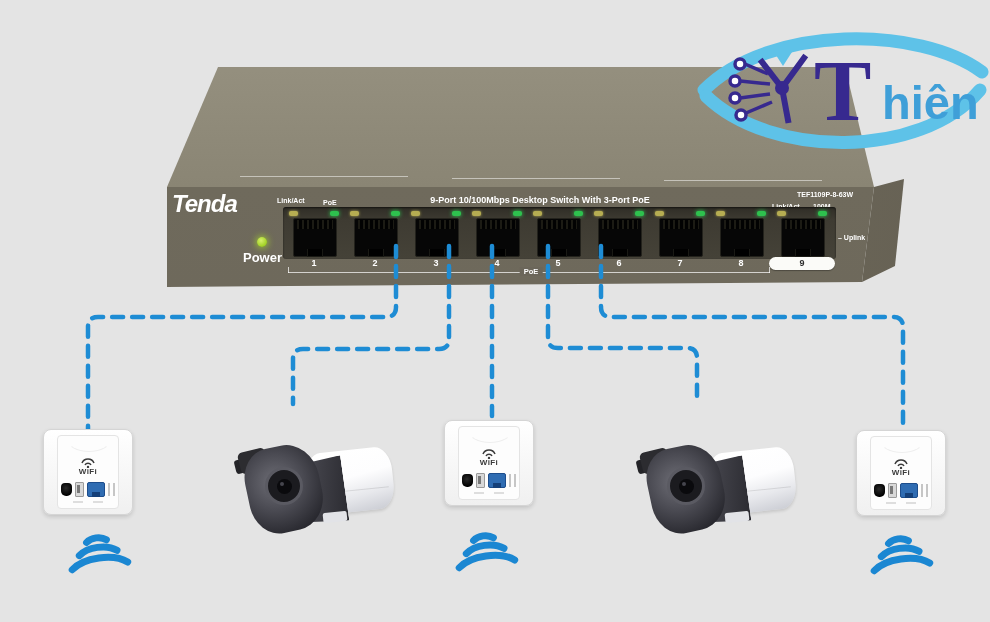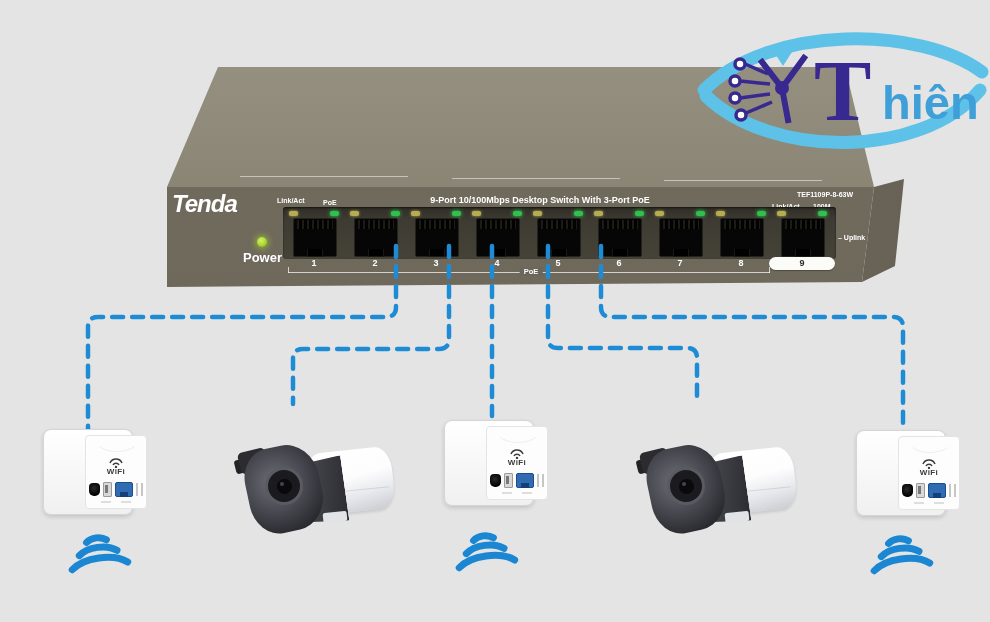--- a/index.html
+++ b/index.html
@@ -51,21 +51,21 @@
   .poe-tick.left{left:288px;} .poe-tick.right{left:769px;}
   .poe-mid{position:absolute;left:531px;top:267px;transform:translateX(-50%);background:#6b665a;padding:0 4px;color:#fff;font-size:7.5px;font-weight:bold;}
 
   
   .lines{position:absolute;inset:0;pointer-events:none;}
   .lines path{fill:none;stroke:#1e8cd4;stroke-width:4.5;stroke-dasharray:11 9;stroke-linecap:round;}
 
   
   .ap{position:absolute;width:88px;height:84px;background:linear-gradient(180deg,#ffffff,#f0f0f0);
     border:1px solid #d5d5d5;border-radius:8px;box-shadow:0 2px 4px rgba(0,0,0,.14);}
-  .ap-inner{position:absolute;left:13px;top:5px;width:60px;height:72px;background:#fdfdfd;border:1px solid #e4e4e4;border-radius:4px;margin-left:28px;}
+  .ap-inner{position:absolute;left:13px;top:5px;width:60px;height:72px;background:#fdfdfd;border:1px solid #e4e4e4;border-radius:4px;}
   .ap-arc{position:absolute;left:8px;top:-12px;width:44px;height:26px;border:1px solid #efefef;border-radius:50%;border-top-color:transparent;border-left-color:transparent;border-right-color:transparent;}
   .ap-wifi-icon{position:absolute;left:50%;top:21px;transform:translateX(-50%);}
   .ap-label{position:absolute;left:0;right:0;top:31px;text-align:center;font-size:8px;font-weight:bold;color:#3a3a3a;letter-spacing:.4px;}
   .ap-ports{position:absolute;left:0;right:0;bottom:11px;display:flex;justify-content:center;align-items:center;gap:3px;}
   .ap-rj11{width:11px;height:13px;background:radial-gradient(circle at 45% 40%,#2a2a2a,#000 70%);border-radius:4px 4px 5px 5px;}
   .ap-usb{position:relative;width:7px;height:13px;background:#d8d8d8;border:1px solid #9b9b9b;border-radius:1px;}
   .ap-usb::after{content:"";position:absolute;left:1px;top:2px;width:3px;height:8px;background:#787878;}
   .ap-rj45{position:relative;width:16px;height:13px;background:#2f6cb2;border:1px solid #1d4d8c;border-radius:2px;}
   .ap-rj45::after{content:"";position:absolute;left:50%;bottom:-1px;transform:translateX(-50%);width:8px;height:5px;background:#143f78;}
   .ap-grille{width:2px;height:13px;background:#c6c6c6;}

